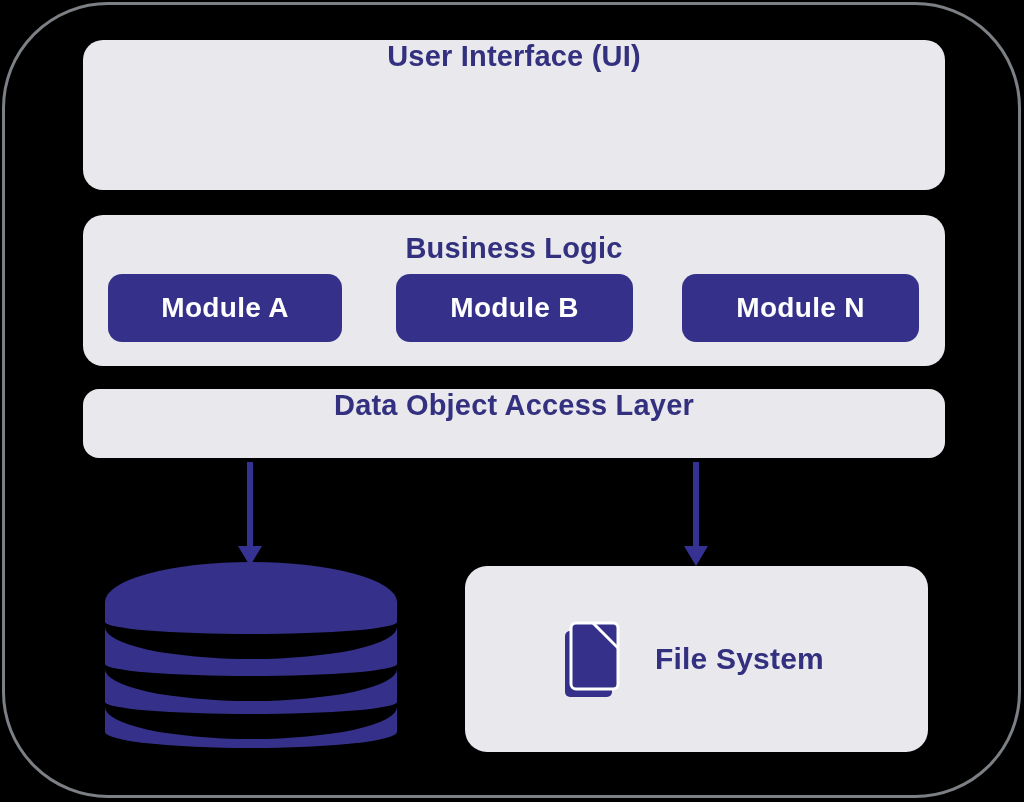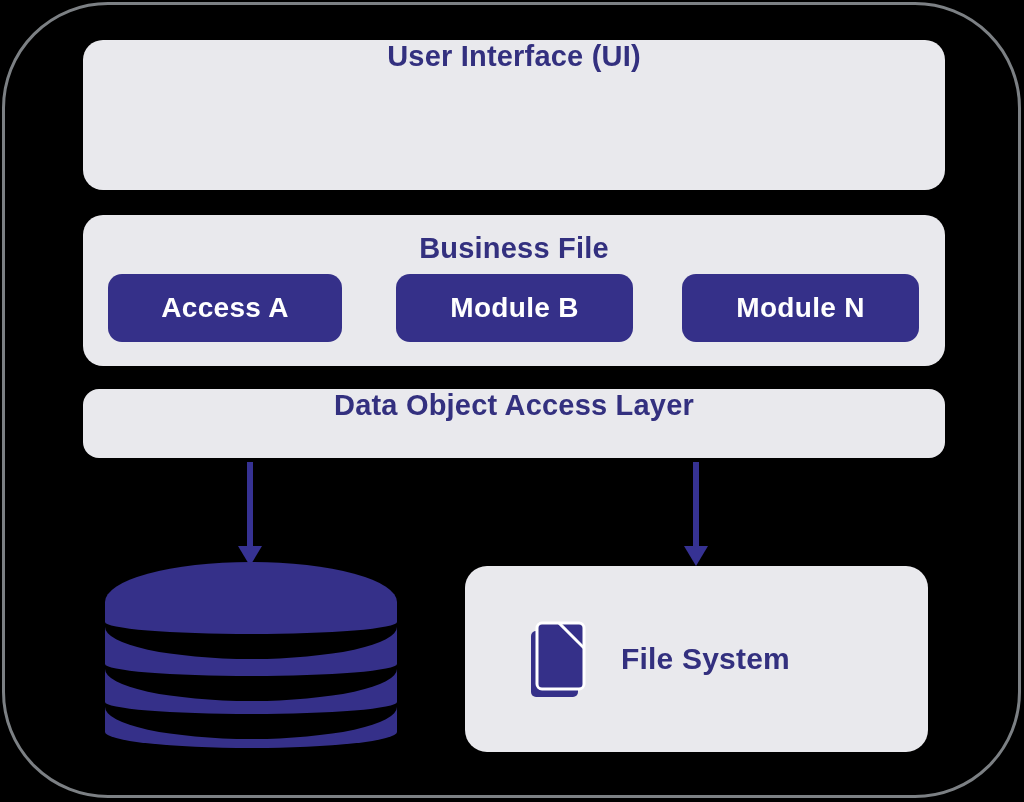--- a/index.html
+++ b/index.html
@@ -62,45 +62,45 @@
     display:flex;justify-content:center;
   }
   .arrow-svg{position:absolute;width:30px;height:105px;}
   .arrow-1{left:235px;top:462px;}
   .arrow-2{left:681px;top:462px;}
   .db-svg{position:absolute;left:105px;top:558px;width:292px;height:194px;}
   .fs-box{
     left:465px;top:566px;width:463px;height:186px;
     border-radius:22px;
     display:flex;align-items:center;
-    padding-left:62px;
+    padding-left:96px;
   }
   .fs-label{
     font-size:30px;font-weight:600;color:var(--text-indigo);
     margin-left:32px;letter-spacing:0.2px;
   }
   .file-icon-svg{width:62px;height:84px;display:block;}
 </style>
 </head>
 <body>
 
 <div class="canvas">
 
   <div class="frame"></div>
 
   <div class="box ui-box">
     <span class="layer-title">User Interface (UI)</span>
   </div>
 
   <div class="box bl-box">
-    <span class="layer-title">Business File</span>
+    <span class="layer-title">Business Logic</span>
   </div>
 
   <div class="module module-a">
-    <span>Access A</span>
+    <span>Module A</span>
   </div>
   <div class="module module-b">
     <span>Module B</span>
   </div>
   <div class="module module-n">
     <span>Module N</span>
   </div>
 
   <div class="box doal-box">
     <span class="layer-title">Data Object Access Layer</span>

